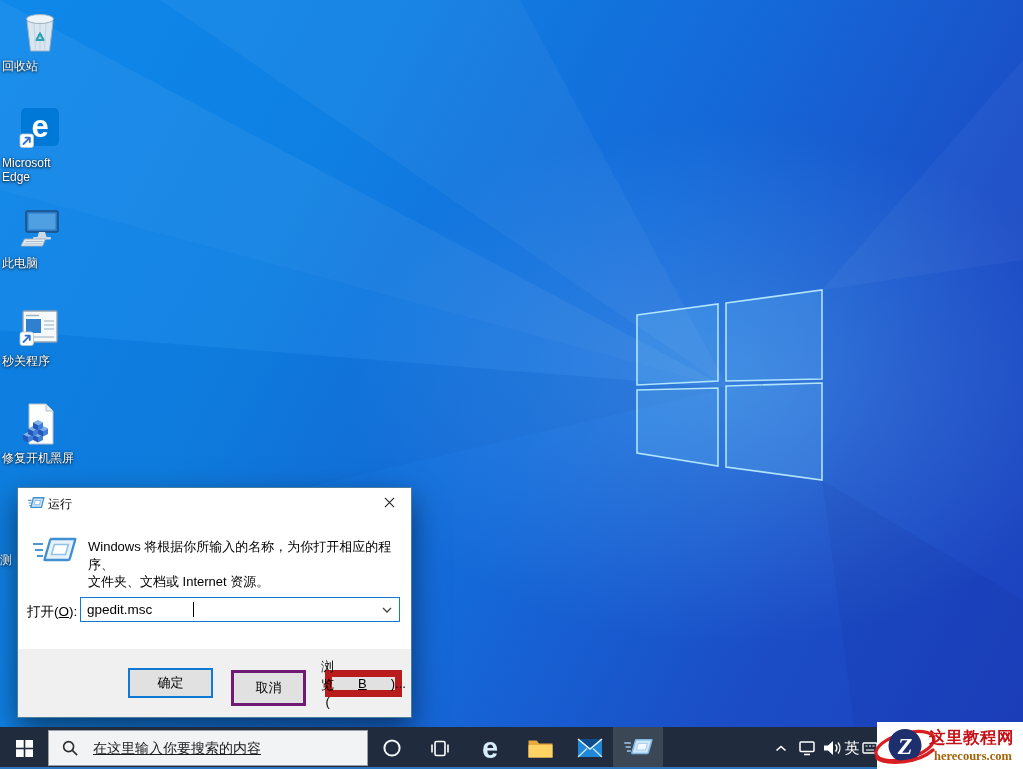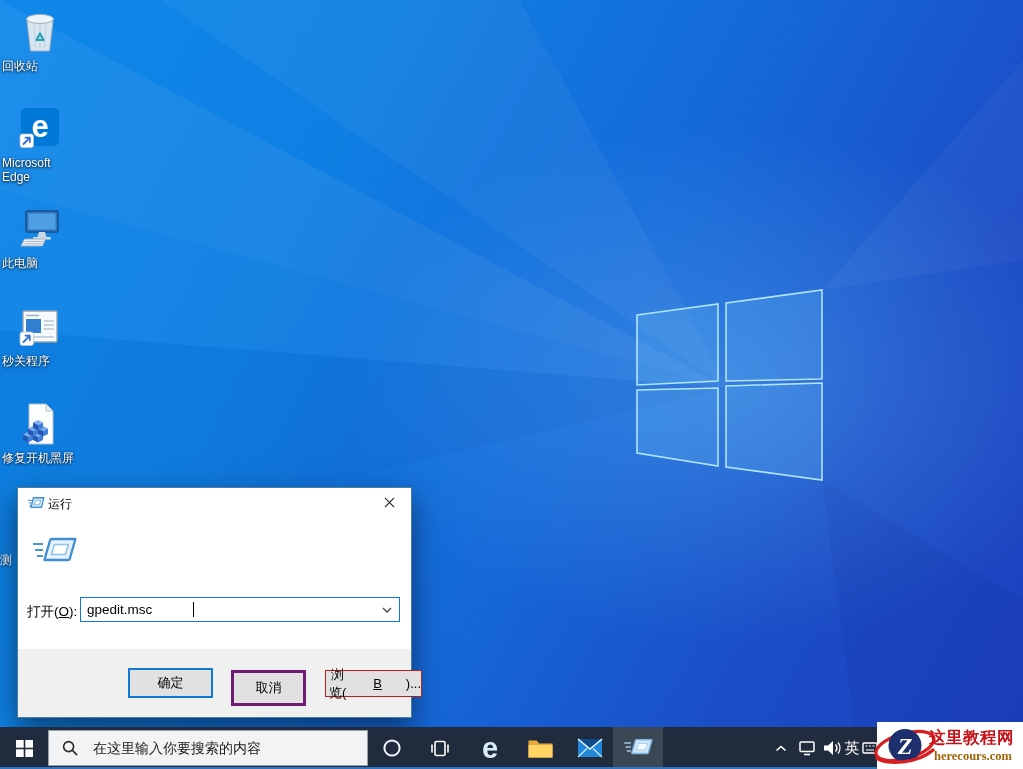--- a/index.html
+++ b/index.html
@@ -32,32 +32,32 @@
   .dlg-openlabel{position:absolute;left:9px;top:115px;font-size:13.5px;}
   .combo{position:absolute;left:62px;top:109px;width:320px;height:25px;border:1.5px solid #0f7ad4;background:#fff;display:flex;align-items:center;box-sizing:border-box;gap:40px;}
   .combo-text{padding-left:6px;font-size:13.5px;}
   .caret{display:inline-block;width:1px;height:15px;background:#000;margin-left:1px;}
   .combo-chevron{position:absolute;right:7px;top:9px;}
   .dlg-strip{position:absolute;left:0;right:0;bottom:0;height:68px;background:#f0f0f0;}
   .btn{position:absolute;background:#e1e1e1;font-size:13px;font-family:"Liberation Sans",sans-serif;
     display:flex;align-items:center;justify-content:center;padding:0;cursor:default;color:#000;}
   .btn-ok{left:110px;top:180px;width:85px;height:30px;border:2px solid #0f7ad4;}
   .btn-cancel{left:213px;top:182px;width:75px;height:36px;border:3px solid #701a75;}
-  .btn-browse{left:307px;top:182px;width:97px;height:27px;border:1px solid #b91c1c;gap:24px;}
+  .btn-browse{left:307px;top:182px;width:77px;height:27px;border:7px solid #b91c1c;gap:24px;}
   .ak{text-decoration:underline;}
 
   
   .taskbar{position:absolute;left:0;top:727px;width:1023px;height:42px;background:#202c3d;z-index:10;}
   .tb-item{position:absolute;top:0;height:42px;display:flex;align-items:center;justify-content:center;cursor:default;}
   .tb-start{left:0;width:48px;}
   .searchbox{position:absolute;left:48px;top:3px;width:320px;height:36px;background:#f2f3f4;
     border:1px solid #98a0a8;display:flex;align-items:center;box-sizing:border-box;}
   .searchbox svg{margin:0 12px 0 13px;flex:none;}
   .search-input{flex:1;border:none;outline:none;background:transparent;font-size:14px;color:#1b1b1b;
-    font-family:"Liberation Sans",sans-serif;}
+    font-family:"Liberation Sans",sans-serif;text-decoration:underline;}
   .search-input::placeholder{color:#1b1b1b;opacity:1;}
   .tb-run-active{background:rgba(255,255,255,.13);border-bottom:2px solid #76a9d8;box-sizing:border-box;}
   .edge-glyph{font-size:29px;font-weight:bold;color:#d9edfa;line-height:1;}
   .tray-ime{color:#fff;font-size:15px;}
   .bottom-strip{position:absolute;left:0;top:767px;width:1023px;height:2px;background:#2d76c0;z-index:12;}
 
   
   .watermark{position:absolute;left:877px;top:722px;width:146px;height:47px;background:#fff;z-index:30;}
   .wm-logo{position:absolute;left:-18px;top:-2px;overflow:visible;}
   .wm-name{position:absolute;left:52px;top:5px;font-size:16.5px;font-weight:bold;color:#c61017;letter-spacing:.5px;white-space:nowrap;}
@@ -183,20 +183,24 @@
     </div>
 
     <svg class="abs" style="left:13px;top:44px" width="46" height="36" viewBox="0 0 46 36">
       <path d="M2 12 h10 M4 18 h8 M6 24 h6" stroke="#4a97d6" stroke-width="2.2" fill="none"></path>
       <g transform="translate(14,5) skewX(-16)">
         <rect x="6" y="2" width="25" height="21" rx="1" fill="#e7f2fb" stroke="#3f8fd2" stroke-width="2.4"></rect>
         <rect x="11.5" y="7.5" width="14" height="10" fill="#fff" stroke="#8fc2e8" stroke-width="1.6"></rect>
       </g>
     </svg>
 
+    <div class="dlg-desc">
+      <div>Windows 将根据你所输入的名称，为你打开相应的程序、</div>
+      <div>文件夹、文档或 Internet 资源。</div>
+    </div>
 
     <label class="dlg-openlabel"><span>打开(</span><span class="ak">O</span><span>):</span></label>
 
     <div class="combo">
       <span class="combo-text">gpedit.msc</span>
         <span class="caret"></span>
       <svg class="combo-chevron" width="10" height="6" viewBox="0 0 10 6">
         <polyline points="1,1 5,5 9,1" fill="none" stroke="#444" stroke-width="1.3"></polyline>
       </svg>
     </div>

